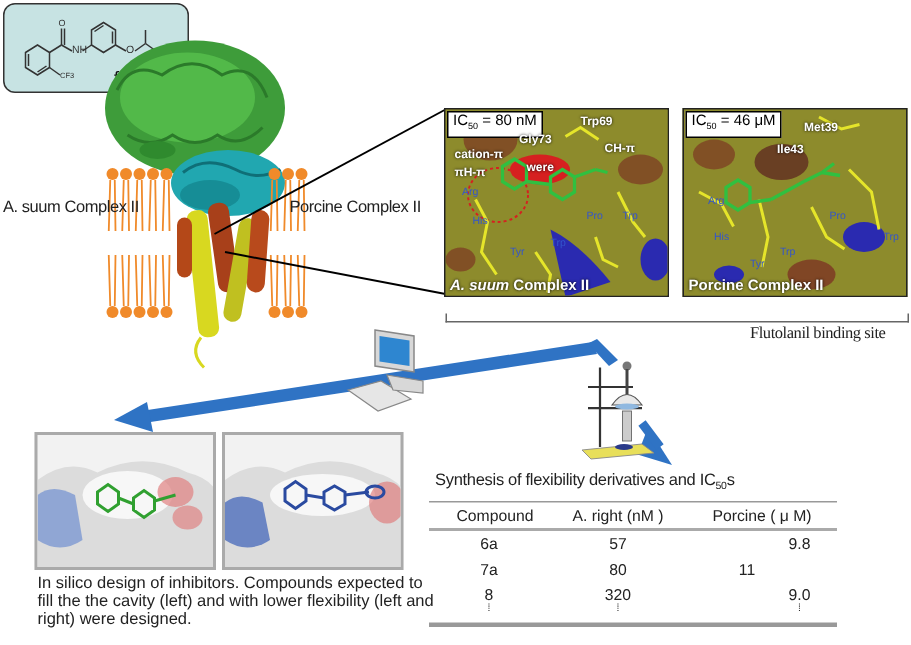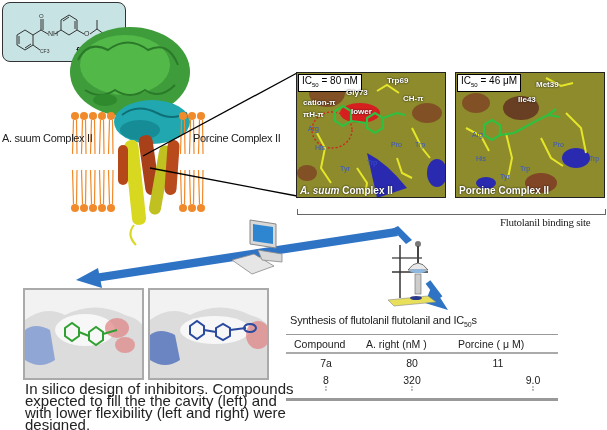--- a/index.html
+++ b/index.html
@@ -33,27 +33,27 @@
 
   #bracket { left: 297px; top: 209px; width: 309px; height: 6px; border-left: 1px solid #666; border-right: 1px solid #666; border-bottom: 1px solid #666; }
   #binding-site-label { left: 500px; top: 216px; font-size: 11px; color: #222; letter-spacing: -0.3px; font-family: Liberation Serif, serif; }
 
   
   .dock { top: 288px; width: 121px; height: 92px; border: 2px solid #aaa; background: #f2f2f2; overflow: hidden; }
   #dock-left { left: 23px; }
   #dock-right { left: 148px; }
   .dock svg { position: absolute; left: 0; top: 0; }
 
-  #design-caption { left: 25px; top: 383px; width: 270px; font-size: 15px; line-height: 12px; color: #222; }
+  #design-caption { left: 25px; top: 383px; width: 270px; font-size: 11px; line-height: 12px; color: #222; }
 
   
   #table-title { left: 290px; top: 314px; font-size: 11px; color: #222; letter-spacing: -0.2px; }
   #table-title sub { font-size: 7px; }
   #results-table { left: 286px; top: 334px; width: 272px; border-collapse: collapse; font-size: 10.5px; color: #222; }
-  #results-table th { font-weight: normal; text-align: left; padding: 3px 0 2px 0; border-top: 1px solid #999; border-bottom: 2px solid #aaa; }
+  #results-table th { font-weight: normal; text-align: center; padding: 3px 0 2px 0; border-top: 1px solid #999; border-bottom: 2px solid #aaa; }
   #results-table td { padding: 3px 0 2px 0; text-align: center; }
   #results-table tr.last td { border-bottom: 3px solid #999; padding-bottom: 6px; }
   .ell { display: block; font-size: 7px; line-height: 6px; }
 </style>
 </head>
 <body>
 
 <div id="struct-box" class="abs">
   <svg width="124" height="60">
     <g stroke="#333" stroke-width="1" fill="none">
@@ -180,21 +180,21 @@
       <line x1="86" y1="45" x2="100" y2="40"></line>
       <line x1="100" y1="40" x2="108" y2="42"></line>
     </g>
   </svg>
   <div class="abs ic50"><span>IC</span><sub>50</sub><span> = 80 nM</span></div>
   <span class="abs res-label" style="left:90px;top:3px;">Trp69</span>
   <span class="abs res-label" style="left:49px;top:15px;">Gly73</span>
   <span class="abs res-label" style="left:106px;top:21px;">CH-π</span>
   <span class="abs res-label" style="left:6px;top:25px;">cation-π</span>
   <span class="abs res-label" style="left:6px;top:37px;">πH-π</span>
-  <span class="abs res-label" style="left:54px;top:34px;">lower</span>
+  <span class="abs res-label" style="left:54px;top:34px;">were</span>
   <span class="abs res-small" style="left:11px;top:52px;">Arg</span>
   <span class="abs res-small" style="left:18px;top:71px;">His</span>
   <span class="abs res-small" style="left:43px;top:92px;">Tyr</span>
   <span class="abs res-small" style="left:70px;top:86px;">Trp</span>
   <span class="abs res-small" style="left:118px;top:68px;">Trp</span>
   <span class="abs res-small" style="left:94px;top:68px;">Pro</span>
   <div class="abs panel-title"><i>A. suum</i><span> Complex II</span></div>
 </div>
 
 <div id="panel-porcine" class="abs panel">
@@ -294,31 +294,36 @@
       <line x1="54" y1="40" x2="66" y2="42"></line>
       <polygon points="66,38 73,34 80,38 80,46 73,50 66,46"></polygon>
       <line x1="80" y1="40" x2="96" y2="38"></line>
       <ellipse cx="100" cy="38" rx="6" ry="4"></ellipse>
     </g>
   </svg>
 </div>
 
 <div id="design-caption" class="abs">In silico design of inhibitors. Compounds expected to fill the the cavity (left) and  with lower flexibility (left and right) were designed.</div>
 
-<div id="table-title" class="abs"><span>Synthesis of flutolanil flutolanil and IC</span><sub>50</sub><span>s</span></div>
+<div id="table-title" class="abs"><span>Synthesis of flexibility derivatives and IC</span><sub>50</sub><span>s</span></div>
 
 <table id="results-table" class="abs">
   <thead>
     <tr>
       <th style="padding-left:8px;width:80px;">Compound</th>
       <th style="width:92px;">A.   right   (nM )</th>
       <th>Porcine (  μ M)</th>
     </tr>
   </thead>
   <tbody>
+    <tr>
+      <td>6a</td>
+      <td>57</td>
+      <td style="padding-left:50px;">9.8</td>
+    </tr>
     <tr>
       <td>7a</td>
       <td>80</td>
       <td style="padding-right:20px;">11</td>
     </tr>
     <tr class="last">
       <td><span>8</span><span class="ell">⁞</span></td>
       <td><span>320</span><span class="ell">⁞</span></td>
       <td style="padding-left:50px;"><span>9.0</span><span class="ell">⁞</span></td>
     </tr>

